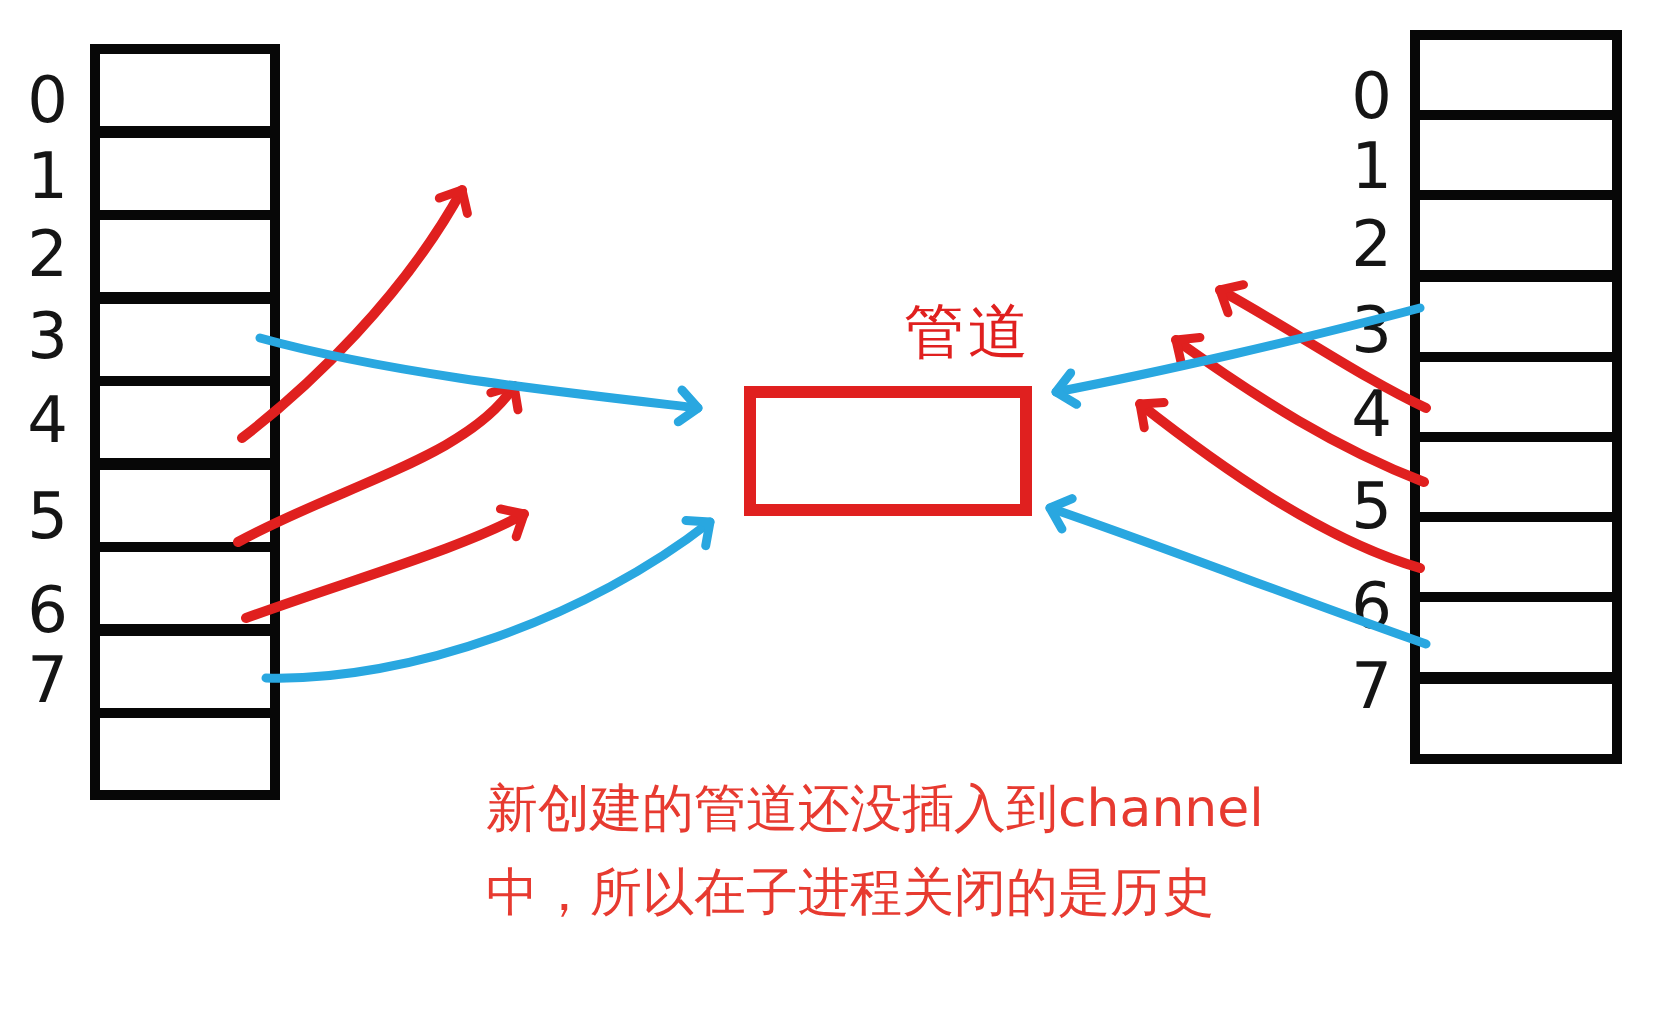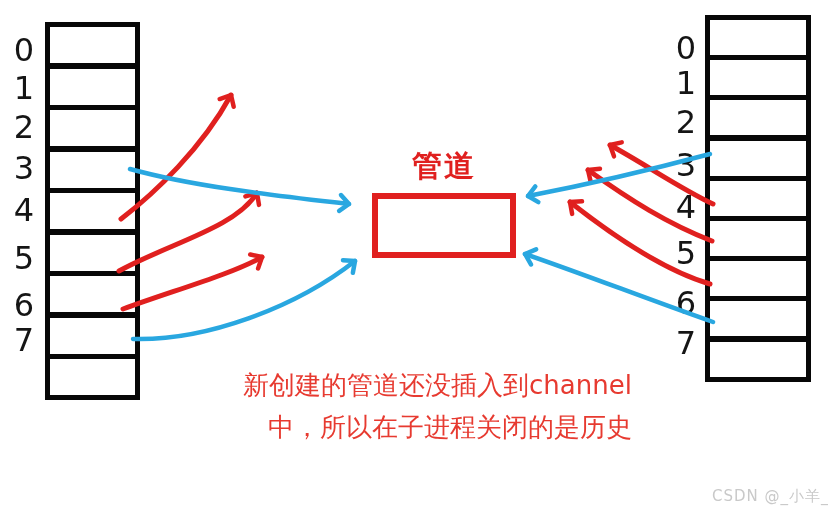--- a/index.html
+++ b/index.html
@@ -13,26 +13,26 @@
   }
   .fd-label{
     position:absolute;width:40px;height:38px;line-height:38px;text-align:right;
     font-size:32px;color:#151515;
   }
   .pipe-box{
     position:absolute;left:372px;top:193px;width:144px;height:65px;
     box-sizing:border-box;border:6px solid var(--red,#e0201f);background:#ffffff;
   }
   .pipe-label{
-    position:absolute;left:372px;top:146px;width:144px;text-align:center;
-    font-size:30px;font-weight:bold;color:var(--red,#e0201f);letter-spacing:2px;
+    position:absolute;left:372px;top:146px;width:144px;text-align:right;
+    font-size:30px;font-weight:normal;color:var(--red,#e0201f);letter-spacing:2px;
   }
   .note{
-    position:absolute;left:243px;top:364px;
-    font-size:26px;line-height:42px;color:var(--note-red,#e73a30);white-space:nowrap;text-align:right;
+    position:absolute;left:243px;top:384px;
+    font-size:26px;line-height:42px;color:var(--note-red,#e73a30);white-space:nowrap;
   }
   .watermark{
     position:absolute;left:712px;top:487px;font-size:15px;
     color:var(--watermark-gray,#c9c9c9);letter-spacing:1px;white-space:nowrap;
   }
   .arrows-layer{position:absolute;left:0;top:0;pointer-events:none;}
 </style>
 </head>
 <body>
 
@@ -104,15 +104,14 @@
       <path d="M 710,284 C 662,270 612,235 570,202" fill="none" stroke="#e0201f" stroke-width="5" stroke-linecap="round" marker-end="url(#head-red)"></path>
       <path d="M 710,154 C 650,170 580,186 528,196" fill="none" stroke="#29a7e0" stroke-width="4.5" stroke-linecap="round" marker-end="url(#head-blue)"></path>
       <path d="M 713,322 C 650,300 578,272 525,254" fill="none" stroke="#29a7e0" stroke-width="4.5" stroke-linecap="round" marker-end="url(#head-blue)"></path>
     </svg>
 
   <div class="note">
     <div>新创建的管道还没插入到channel</div>
     <div>中，所以在子进程关闭的是历史</div>
   </div>
 
-  <div class="watermark">CSDN @_小羊_</div>
 
 </div>
 
 </body></html>

